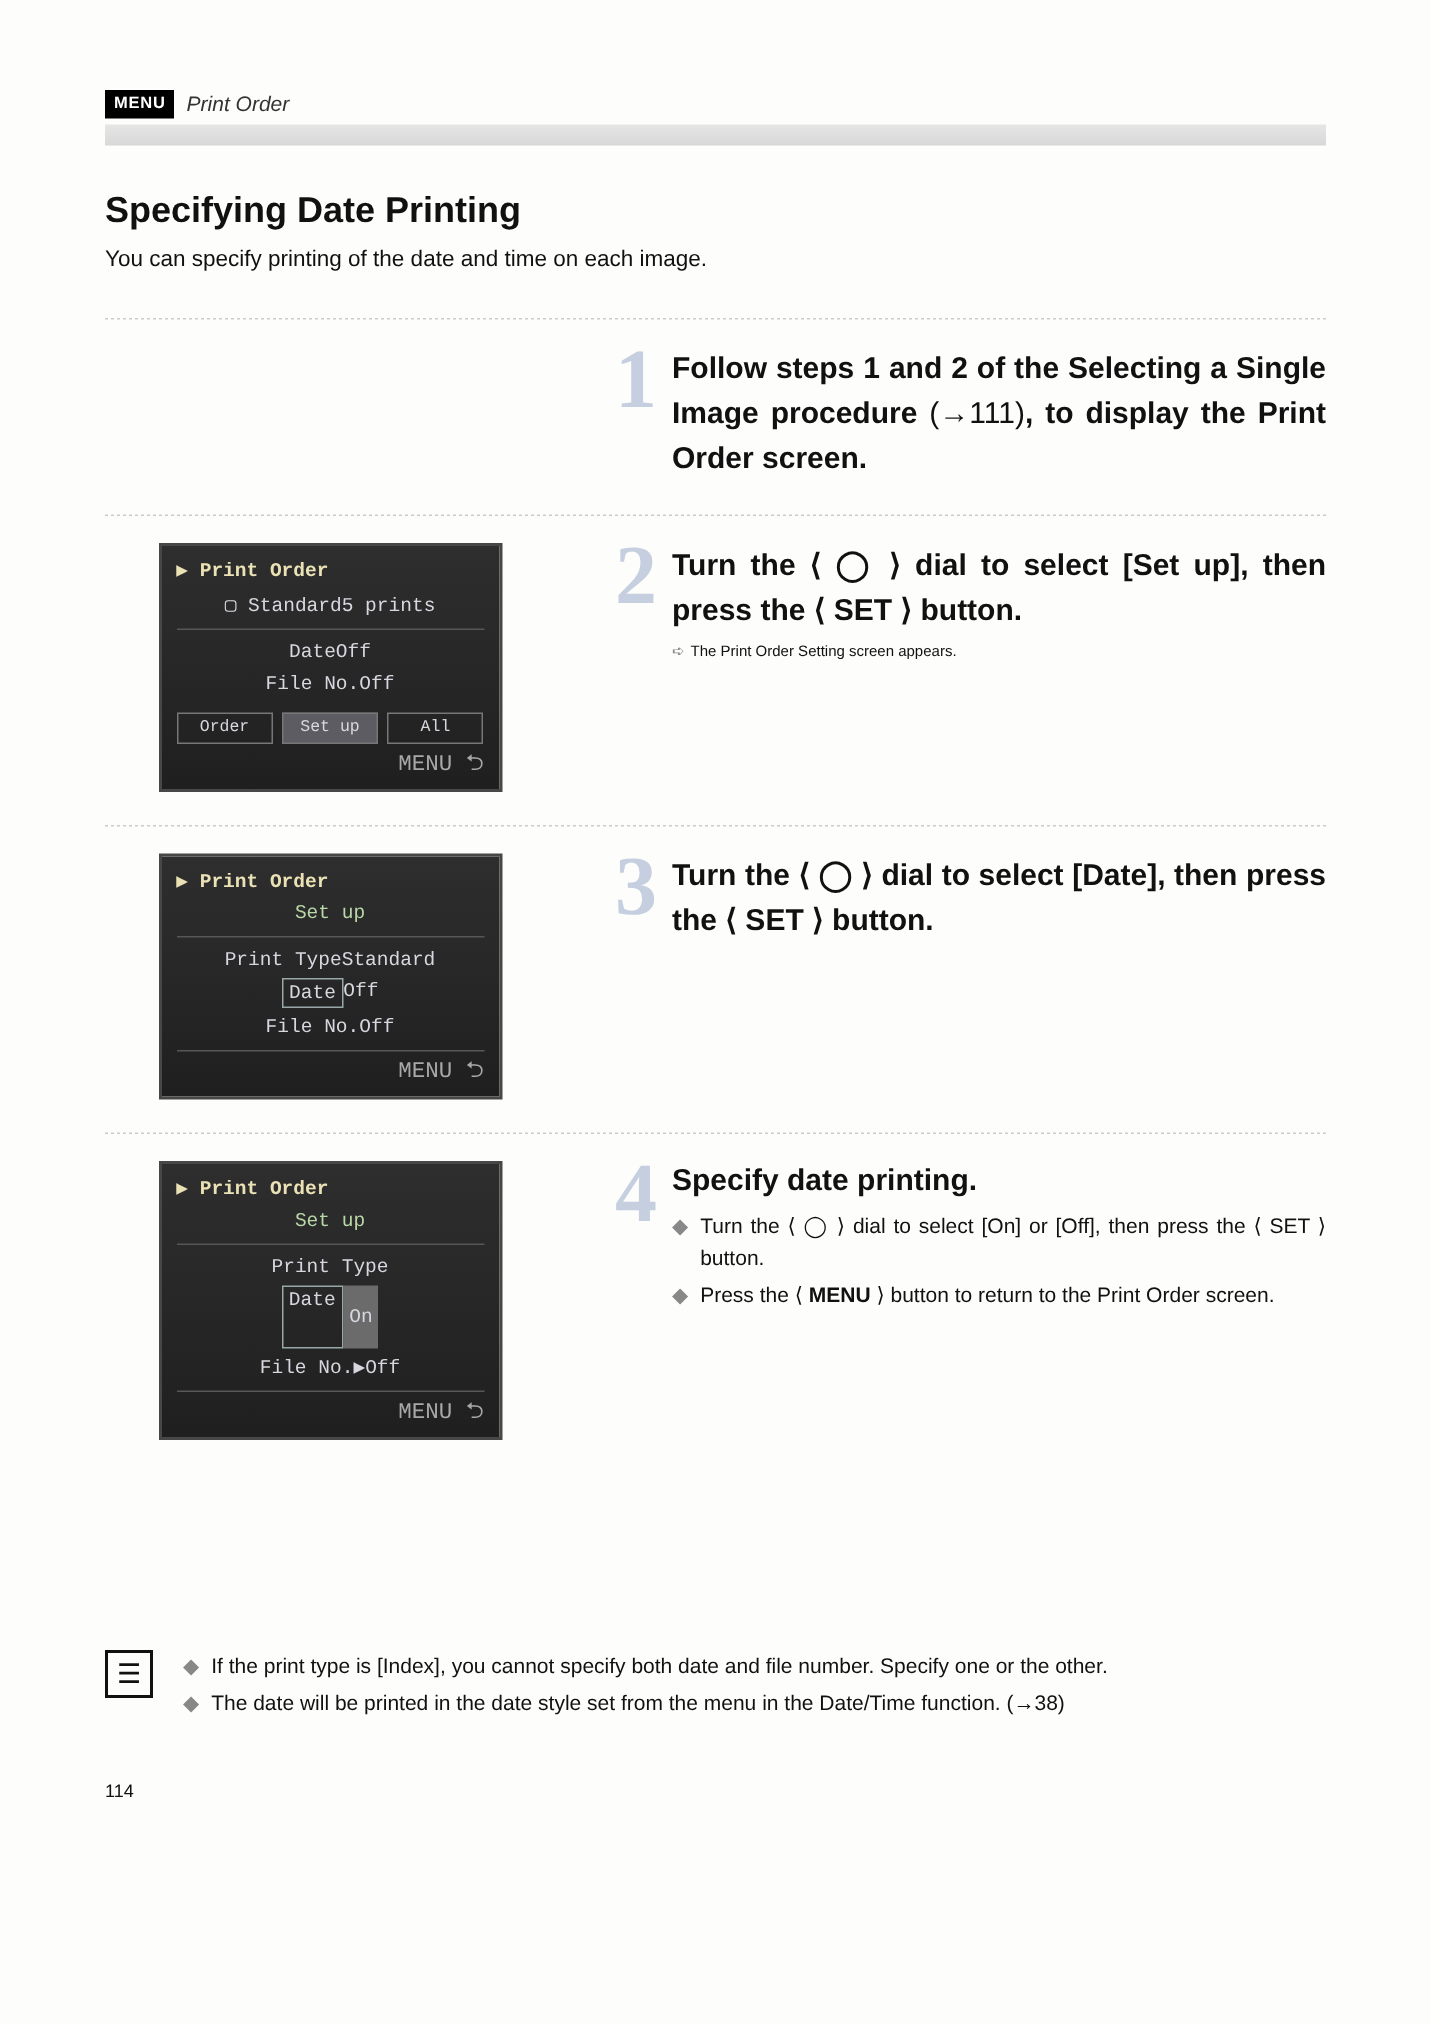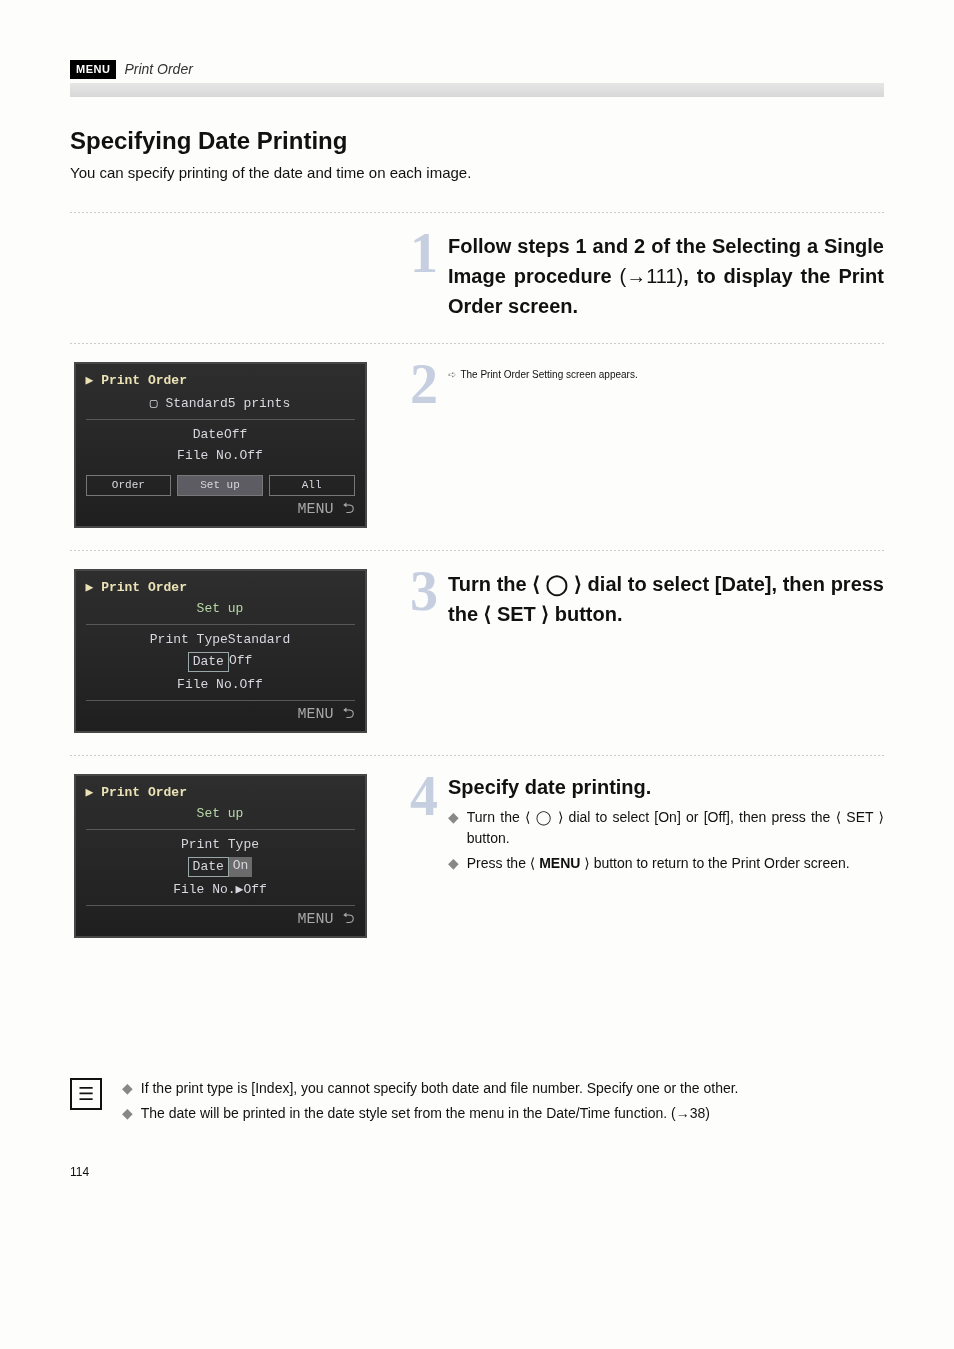--- a/index.html
+++ b/index.html
@@ -79,37 +79,37 @@
   .steptext .lead { font-weight: bold; font-size: 20px; line-height: 1.5; text-align: justify; }
   .steptext .sub { margin-top: 6px; font-size: 10px; }
   .steptext .sub-h { font-weight: bold; font-size: 20px; margin-bottom: 6px; }
   .bullets { margin-top: 6px; }
   .bullets .b { display: flex; gap: 8px; font-size: 14px; line-height: 1.5; text-align: justify; margin-bottom: 4px; }
   .bullets .b .dot { flex: 0 0 10px; color: #888; }
   .arrow { color: #888; margin-right: 4px; }
 
   
   .lcd {
-    width: 293px;
+    width: 229px;
     background: linear-gradient(#2a2a2a, #1a1a1a);
     border: 2px solid #444;
     color: #dcdce4;
     font-family: "Courier New", monospace;
     font-size: 13px;
     margin: 0 auto;
     padding: 8px 10px 6px 10px;
     filter: blur(0.4px) contrast(0.95);
   }
   .lcd .ttl { color: #f0e7b8; font-weight: bold; margin-bottom: 4px; }
   .lcd .row { display: flex; justify-content: center; padding: 2px 0; }
   .lcd .subhead { text-align: center; color: #bda; margin: 2px 0 6px 0; }
-  .lcd .hl { background: #6a6a6a; padding: 0 4px; }
+  .lcd .hl { background: #6a6a6a; padding: 12px 4px; }
   .lcd .sel { border: 1px solid #9aa; padding: 0 4px; }
   .lcd .tabs { display: flex; gap: 6px; margin-top: 8px; }
-  .lcd .tab { border: 1px solid #777; flex: 1; text-align: center; font-size: 11px; padding: 2px 16px; }
+  .lcd .tab { border: 1px solid #777; flex: 1; text-align: center; font-size: 11px; padding: 2px 4px; }
   .lcd .tab.on { background: #5a5a60; }
   .lcd .foot { text-align: right; font-size: 15px; margin-top: 4px; color: #aaa; }
   .lcd hr { border: none; border-top: 1px solid #555; margin: 4px 0; }
 
   .notebox {
     display: flex;
     gap: 20px;
     margin-top: 140px;
     align-items: flex-start;
   }
@@ -176,20 +176,21 @@
         <div class="tab">Order</div>
         <div class="tab on">Set up</div>
         <div class="tab">All</div>
       </div>
       <div class="foot">MENU ⮌</div>
     </div>
   </div>
   <div class="right">
     <div class="bignum">2</div>
     <div class="steptext">
+      <p class="lead">Turn the ⟨ ◯ ⟩ dial to select [Set up], then press the ⟨ SET ⟩ button.</p>
       <p class="sub"><span class="arrow">➪</span><span>The Print Order Setting screen appears.</span></p>
     </div>
   </div>
 </div>
 
 <div class="divider"></div>
 
 <div class="step">
   <div class="left">
     <div class="lcd">

